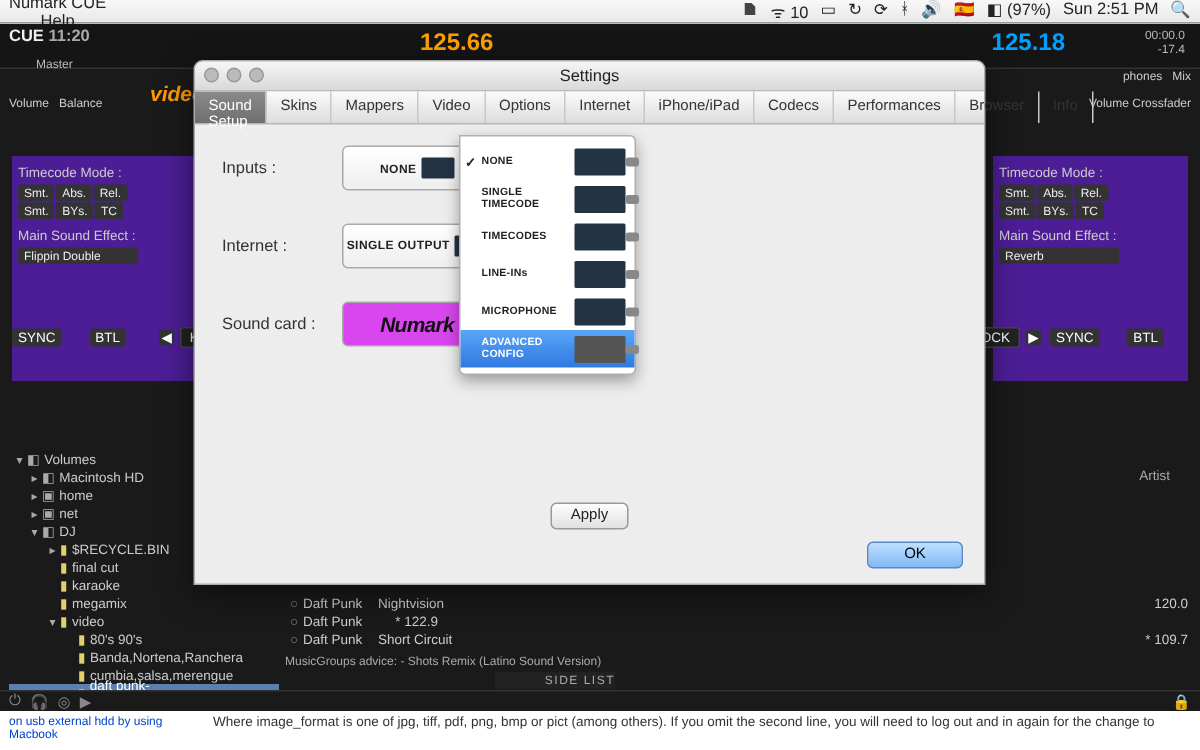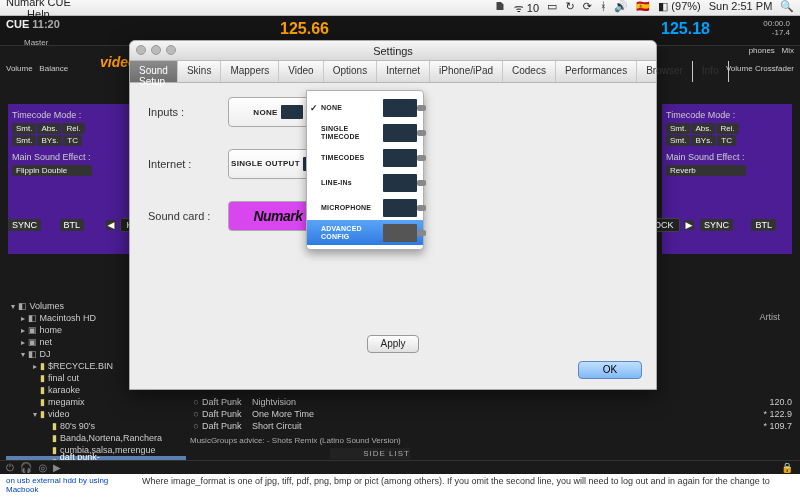--- a/index.html
+++ b/index.html
@@ -253,21 +253,20 @@
     <div id="trows">
         <div class="trackrow">
           <span class="dot">○</span>
           <span class="art">Daft Punk</span>
           <span class="ttl">Nightvision</span>
           <span class="bpm">120.0</span>
         </div>
         <div class="trackrow">
           <span class="dot">○</span>
           <span class="art">Daft Punk</span>
-          <span class="ttl">One More Time</span>
           <span class="bpm">* 122.9</span>
         </div>
         <div class="trackrow">
           <span class="dot">○</span>
           <span class="art">Daft Punk</span>
           <span class="ttl">Short Circuit</span>
           <span class="bpm">* 109.7</span>
         </div>
       </div>
     <div class="advice">MusicGroups advice:  - Shots Remix (Latino Sound Version)</div>

